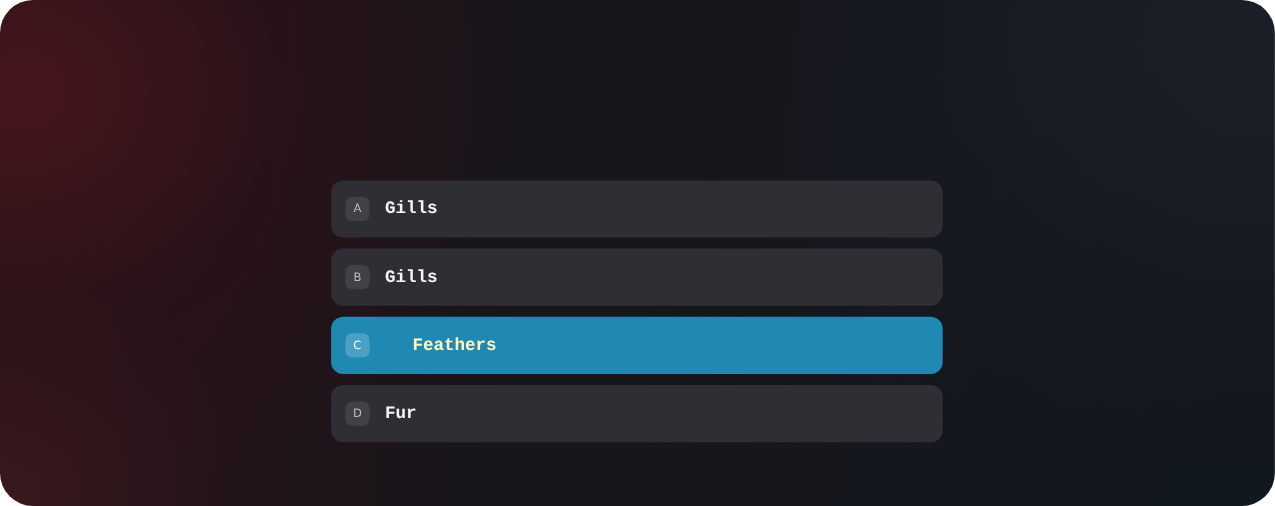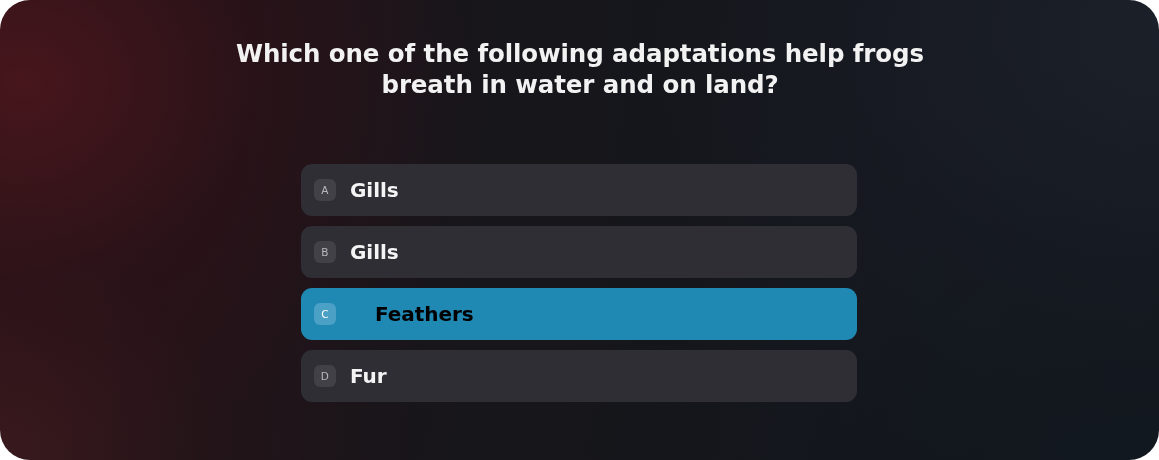--- a/index.html
+++ b/index.html
@@ -91,38 +91,37 @@
   }
 
   .option-row.is-selected .option-badge {
     background: #4ba0c6;
     color: #ffffff;
   }
 
   .option-label {
     margin-left: 14px;
     color: #f4f4f4;
-    font-size: 20px;
+    font-size: 16px;
     font-weight: 700;
     letter-spacing: -0.05px;
+    font-family: Liberation Mono, monospace;
   }
 
   .option-row.is-selected .option-label {
-    color: #000000;
+    color: #fef9c3;
     margin-left: 39px;
   }
 </style>
 </head>
 <body>
 
 <div id="quiz-card">
   <div id="quiz-inner">
 
-    <div class="question-title">Which one of the following adaptations help frogs
-breath in water and on land?</div>
 
     <div class="options-list">
 
       <div class="option-row">
         <span class="option-badge">A</span>
         <span class="option-label">Gills</span>
       </div>
 
       <div class="option-row">
         <span class="option-badge">B</span>

